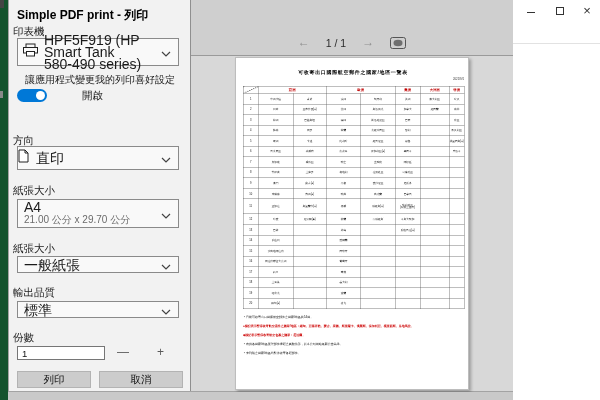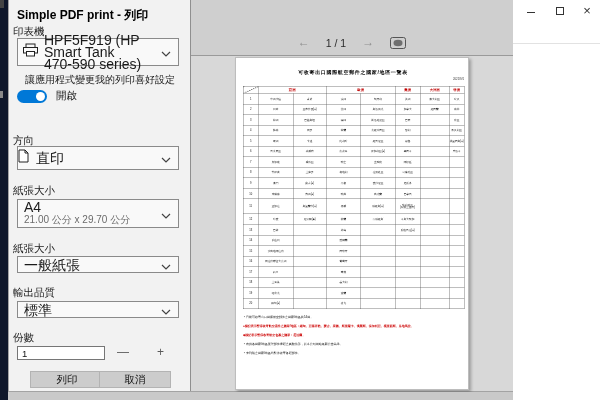--- a/index.html
+++ b/index.html
@@ -1,18 +1,18 @@
 <!DOCTYPE html>
 <html><head>
 <meta charset="utf-8">
 <style>
   * { margin:0; padding:0; box-sizing:border-box; }
   html,body { width:600px; height:400px; overflow:hidden; background:#fff;
               font-family:"Liberation Sans","DejaVu Sans",sans-serif; }
-  .screen { position:relative; width:600px; height:400px; background:#0f172a; }
+  .screen { position:relative; width:600px; height:400px; background:#14532d; }
 
   
   .edge-glyph { position:absolute; background:#666; }
   .edge-glyph.g1 { left:0; top:5; width:4px; height:8px; background:#444; }
   .edge-glyph.g2 { left:0; top:91px; width:3px; height:7px; background:#888; }
 
   
   .dialog { position:absolute; left:8px; top:0; width:505px; height:392px;
             background:#f2f2f2; border:1px solid #a3a3a3; border-top:none; }
   .dialog-title { position:absolute; left:8px; top:7px; font-size:12px; font-weight:bold; color:#000; }
@@ -22,42 +22,42 @@
   .combo { position:absolute; left:8px; width:162px; background:#f9f9f9;
            border:1px solid #8a8a8a; display:flex; align-items:center; }
   .combo .chev { position:absolute; right:7px; top:50%; transform:translateY(-50%); }
   .combo-text { font-size:14px; color:#1a1a1a; line-height:12px; }
   .combo-sub { font-size:10px; color:#6b6b6b; }
 
   .printer-box { top:38px; height:28px; padding-left:5px; }
   .printer-icon { margin-right:6px; flex:0 0 auto; }
 
   .apppref-text { position:absolute; left:8px; top:73px; font-size:10px; color:#1a1a1a;padding-left:8px; }
-  .toggle-row { position:absolute; left:8px; top:89px; display:flex; align-items:flex-end; }
+  .toggle-row { position:absolute; left:8px; top:89px; display:flex; align-items:flex-start;gap:26px; }
   .toggle { width:30px; height:13px; border-radius:7px; background:#0078d7; position:relative; }
   .toggle .knob { position:absolute; right:2px; top:2px; width:9px; height:9px; border-radius:50%; background:#fff; }
   .toggle-label { margin-left:9px; font-size:10.5px; color:#1a1a1a; }
 
   .orient-box { top:146px; height:24px; }
   .size-box { top:199px; height:29px; padding-left:6px; flex-direction:column; align-items:flex-start; justify-content:center; }
   .type-box { top:256px; height:17px; padding-left:6px; }
   .quality-box { top:301px; height:17px; padding-left:6px; }
 
   .copies-input { position:absolute; left:8px; top:346px; width:88px; height:14px;
                   border:1px solid #767676; background:#fff; font-size:9.5px; padding-left:4px; color:#111;
                   font-family:"Liberation Sans",sans-serif; }
   .step { position:absolute; top:345px; font-size:12px; color:#5a5a5a; background:none; border:none; line-height:14px; }
   .step.minus { left:108px; }
   .step.plus  { left:148px; }
 
   .btn { position:absolute; top:371px; height:17px; background:#cccccc; border:1px solid #b3b3b3;
          font-size:10.5px; color:#111; text-align:center; line-height:15px;
          font-family:"Liberation Sans",sans-serif; }
-  .btn.print { left:21px; width:74px; }
-  .btn.cancel { left:90px; width:72px; }
+  .btn.print { left:8px; width:74px; }
+  .btn.cancel { left:90px; width:84px; }
 
   
   .preview { position:absolute; left:181px; top:0; width:323px; height:391px;
              background:#d8d8d8; border-left:1px solid #8f8f8f; }
   .toolbar { position:absolute; left:0; top:0; width:100%; height:56px; background:#cfcfcf;
              border-bottom:1px solid #9a9a9a; display:flex; align-items:flex-end;
              justify-content:center; gap:16px; padding-bottom:6px; }
   .nav-arrow { font-size:12px; color:#8f8f8f; }
   .page-indicator { font-size:10.5px; color:#2a2a2a; }
   .dlg-close { position:absolute; right:10px; top:1px; font-size:14px; color:#333; line-height:16px; }
@@ -117,21 +117,21 @@
       <div class="combo printer-box">
         <span class="printer-icon">
           <svg width="15" height="14" viewBox="0 0 15 14">
             <rect x="3" y="1" width="9" height="3.5" fill="none" stroke="#222" stroke-width="1"></rect>
             <rect x="0.5" y="4.5" width="14" height="5.5" fill="none" stroke="#222" stroke-width="1"></rect>
             <rect x="3.5" y="8.5" width="8" height="4.5" fill="#fff" stroke="#222" stroke-width="1"></rect>
           </svg>
         </span>
         <span class="combo-text">
           <span>HPF5F919 (HP Smart Tank</span><br>
-          <span>470-590 series)</span>
+          <span>580-490 series)</span>
         </span>
         <span class="chev">
           <svg width="10" height="6">
               <polyline points="1,1 5,5 9,1" stroke="#444" stroke-width="1.2" fill="none"></polyline>
             </svg>
         </span>
       </div>
 
       <div class="apppref-text">讓應用程式變更我的列印喜好設定</div>
       <div class="toggle-row">

